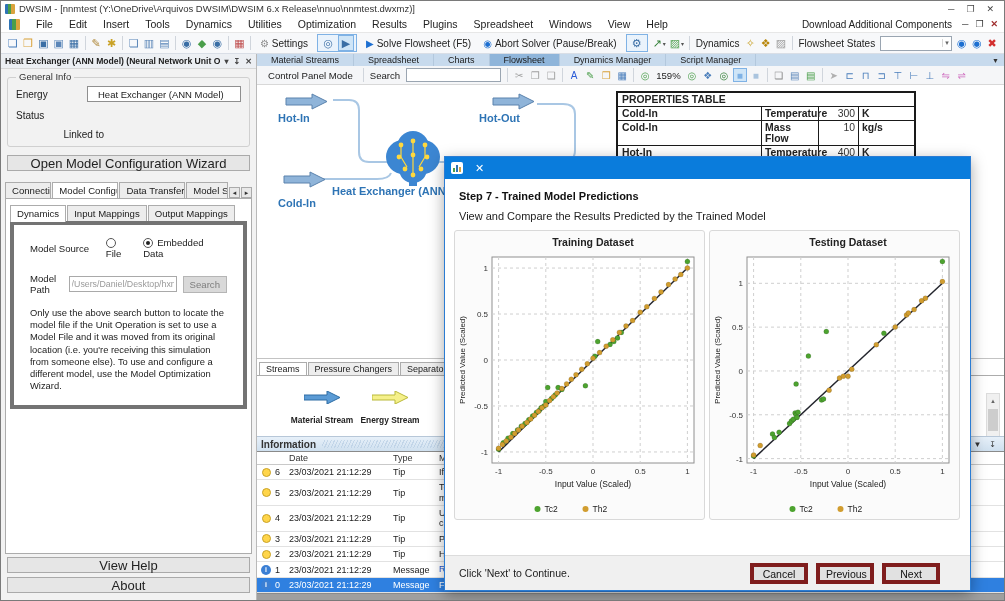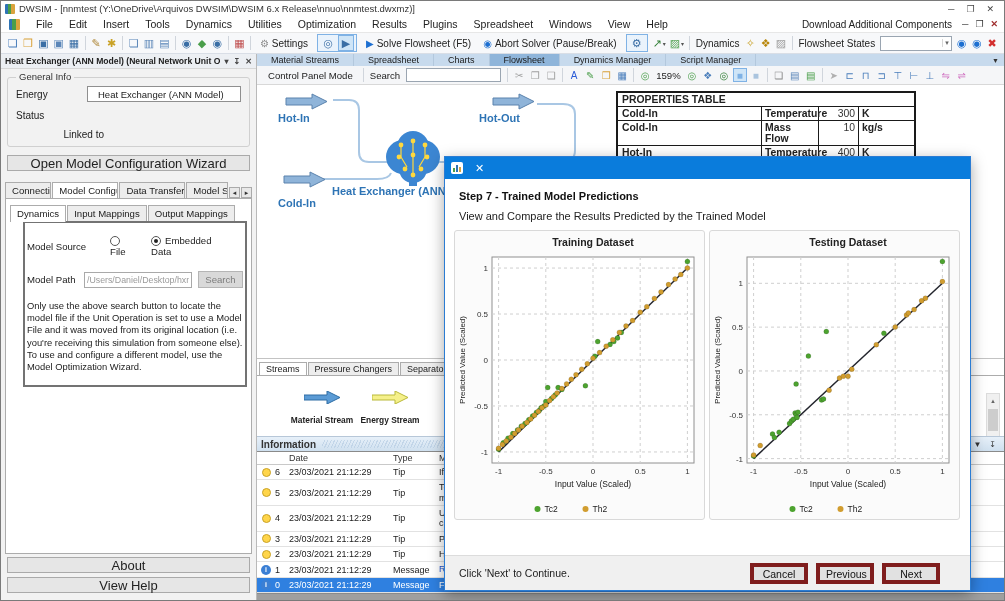--- a/index.html
+++ b/index.html
@@ -53,21 +53,21 @@
   .big-btn{display:block;margin:4px 6px;height:16px;line-height:14px;text-align:center;background:#e6e6e6;border:1px solid #aaa;font-size:13px;color:#222;width:calc(100% - 12px);}
   .lp-tabs{display:flex;align-items:flex-end;margin:6px 4px 0 4px;font-size:9.6px;position:relative;}
   .lp-tab{padding:2px 6px;background:#ededed;border:1px solid #acacac;border-bottom:none;margin-right:1px;white-space:nowrap;overflow:hidden;}
   .lp-tab.active{background:#fff;position:relative;top:1px;padding-bottom:3px;font-weight:normal;}
   .tab-scroll{display:flex;gap:1px;margin-left:auto;}
   .tab-scroll span{width:11px;height:11px;border:1px solid #aaa;background:#e8e8e8;font-size:7px;display:flex;align-items:center;justify-content:center;color:#333;}
   .lp-tabpage{border:1px solid #acacac;background:#fff;margin:0 4px;flex:1;padding:5px 4px;overflow:hidden;}
   .lp-subtabs{display:flex;align-items:flex-end;font-size:9.6px;}
   .lp-subtab{padding:2px 6px;background:#ededed;border:1px solid #acacac;border-bottom:none;margin-right:1px;}
   .lp-subtab.active{background:#fff;position:relative;top:1px;padding-bottom:3px;}
-  .lp-subpage{border:2px solid #737373;padding:12px 2px;font-size:9.6px;margin-left:13px;}
+  .lp-subpage{border:4px solid #737373;padding:12px 16px;font-size:9.6px;}
   .radio{width:10px;height:10px;border:1px solid #555;border-radius:50%;display:inline-block;margin-right:4px;position:relative;background:#fff;vertical-align:-2px;}
   .radio.checked:after{content:"";position:absolute;left:2px;top:2px;width:4px;height:4px;border-radius:50%;background:#222;}
   .radio-lbl{margin-right:14px;}
   .path-input{width:108px;height:16px;border:1px solid #a9a9a9;font-size:8.8px;color:#9a9a9a;background:#fff;padding:0 2px;}
   .search-btn{height:17px;width:62px;background:#d9d9d9;border:1px solid #b5b5b5;color:#7d7d7d;font-size:9.6px;margin-left:6px;}
   .help-text{margin-top:12px;font-size:9.4px;line-height:1.3;color:#222;}
   .lp-bottom{position:absolute;left:0;right:0;bottom:3px;}
 
   
   .main{flex:1;position:relative;display:flex;flex-direction:column;min-width:0;}
@@ -287,22 +287,22 @@
           <div class="frow" style="margin-bottom:10px;">
             <span class="flabel">Model Path</span>
             <input class="path-input" value="/Users/Daniel/Desktop/hxmx" style="">
             <button class="search-btn">Search</button>
           </div>
           <div class="help-text">Only use the above search button to locate the model file if the Unit Operation is set to use a Model File and it was moved from its original location (i.e. you're receiving this simulation from someone else). To use and configure a different model, use the Model Optimization Wizard.</div>
         </div>
       </div>
       <div style="height:46px;"></div>
       <div class="lp-bottom">
+        <button class="big-btn">View Help</button>
         <button class="big-btn">About</button>
-        <button class="big-btn">View Help</button>
       </div>
     </div>
 
     <div class="main">
       <div class="doc-tabs">
         <span style="display:flex;">
             <span class="doc-tab">Material Streams</span>
             <span class="doc-tab">Spreadsheet</span>
             <span class="doc-tab">Charts</span>
             <span class="doc-tab active">Flowsheet</span>

